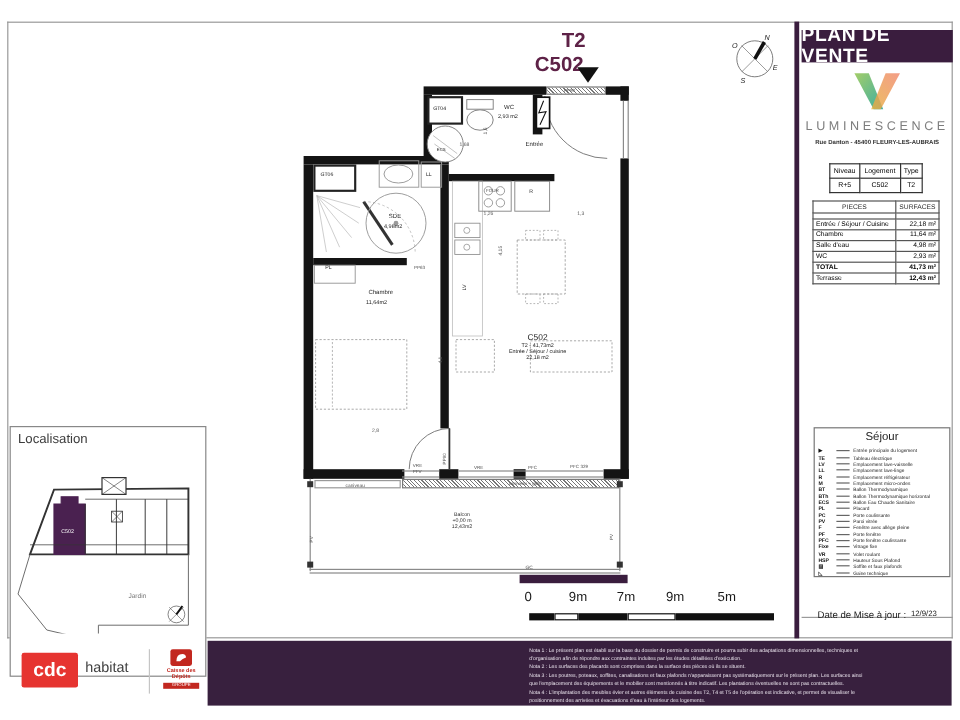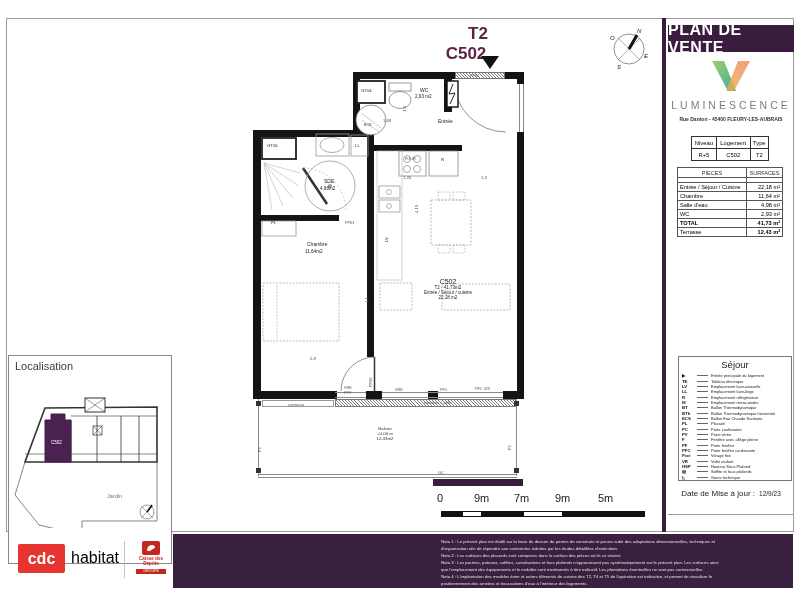--- a/index.html
+++ b/index.html
@@ -24,21 +24,21 @@
   .t2 .gap td{height:5px;border-bottom:1px solid #555}
   .t2 .val{text-align:right;width:36px}
   .t2 .bold td{font-weight:bold}
   .t2 .bv .val{font-weight:bold}
   #legend-box{left:678px;top:356px;width:114px;height:125px;border:1px solid #777;background:#fff;padding:2px 3px}
   #legend-title{text-align:center;font-size:9.5px;color:#222;margin-bottom:3px}
   .lg-row{display:flex;align-items:center;height:5.35px}
   .lg-a{width:15px;font-size:4.3px;font-weight:bold;color:#111;flex:none}
   .lg-d{width:11px;border-top:.6px solid #666;margin-right:3px;flex:none}
   .lg-l{font-size:4px;color:#222;white-space:nowrap}
-  #date-row{left:668px;top:489px;width:126px;display:flex;justify-content:center;align-items:center;gap:4px}
+  #date-row{left:668px;top:508px;width:126px;display:flex;justify-content:center;align-items:flex-start;gap:4px}
   #date-label{font-size:8px;color:#222}
   #date-value{font-size:6.5px;color:#222}
   
   #t2-label{left:448px;top:24px;width:60px;text-align:center;font-size:17px;font-weight:bold;color:#5e2247}
   #c502-label{left:436px;top:44px;width:60px;text-align:center;font-size:17px;font-weight:bold;color:#5e2247}
   #entry-tri{left:481px;top:56px;width:0;height:0;border-left:9px solid transparent;border-right:9px solid transparent;border-top:13px solid #111}
   
   #unitblock{left:400px;top:278px;width:96px;text-align:center;color:#222}
   #unitblock .a{font-size:7px}
   #unitblock .b{font-size:4.5px}
@@ -47,21 +47,21 @@
   #balconblock div{font-size:4.4px}
   
   .tick{position:absolute;top:492px;font-size:11px;color:#1a1a1a}
   .seg{position:absolute;top:511px;height:6px}
   .segb{background:#111}
   .segw{background:#fff;border:1px solid #111}
   
   #notes{left:173px;top:534px;width:620px;height:54px;background:#38203e;color:#e9e2ec;padding:4px 6px 0 268px}
   #notes div{font-size:4.3px;line-height:7px;white-space:nowrap}
   #cdc-red{left:18px;top:544px;width:47px;height:29px;background:#e63430;border-radius:2px;color:#fff;display:flex;align-items:center;justify-content:center;font-weight:bold;font-size:16px}
-  #habitat{left:71px;top:549px;font-size:16px;color:#000000}
+  #habitat{left:71px;top:549px;font-size:12px;color:#404040}
   #caisse{left:133px;top:540px;width:36px;text-align:center}
   #caisse .cn{font-size:4.6px;font-weight:bold;color:#c2271f;line-height:1.15}
   #caisse .gr{margin:2px auto 0;width:30px;background:#c2271f;color:#fff;font-size:3.6px;padding:.5px 0}
   
   #locbox{left:8px;top:355px;width:164px;height:209px;border:1px solid #888;background:#fff}
   #loctitle{position:absolute;left:6px;top:4px;font-size:11px;color:#3c3c3c}
   .hatchstrip{position:absolute;background:repeating-linear-gradient(45deg,#fff,#fff 1.5px,#777 1.5px,#777 2.2px);border:1px solid #777}
   svg text{font-family:"Liberation Sans",sans-serif}
 </style>
 </head>

